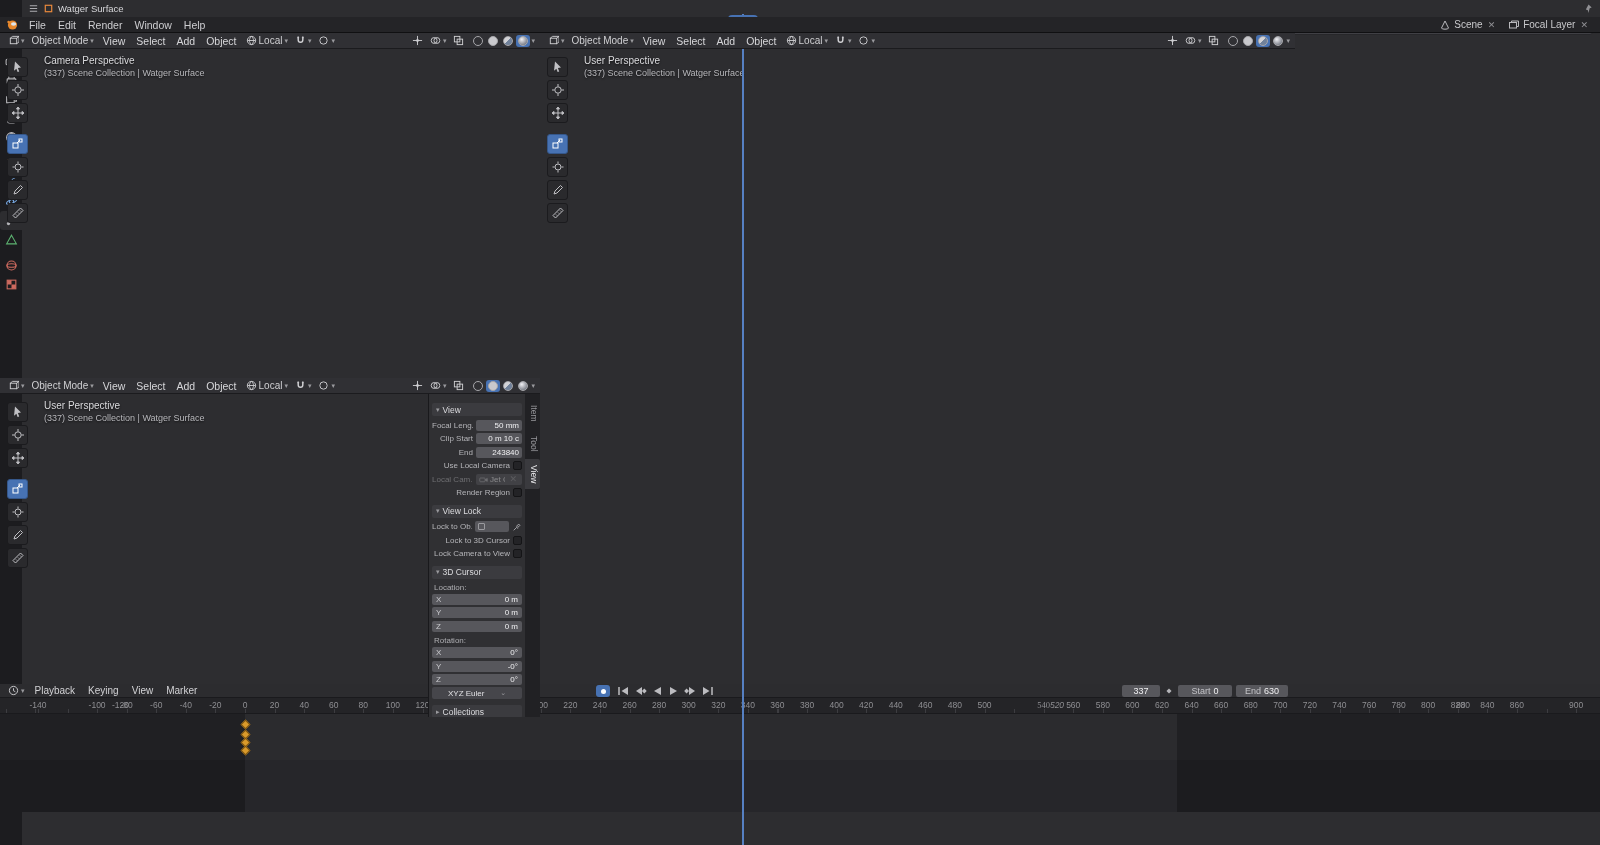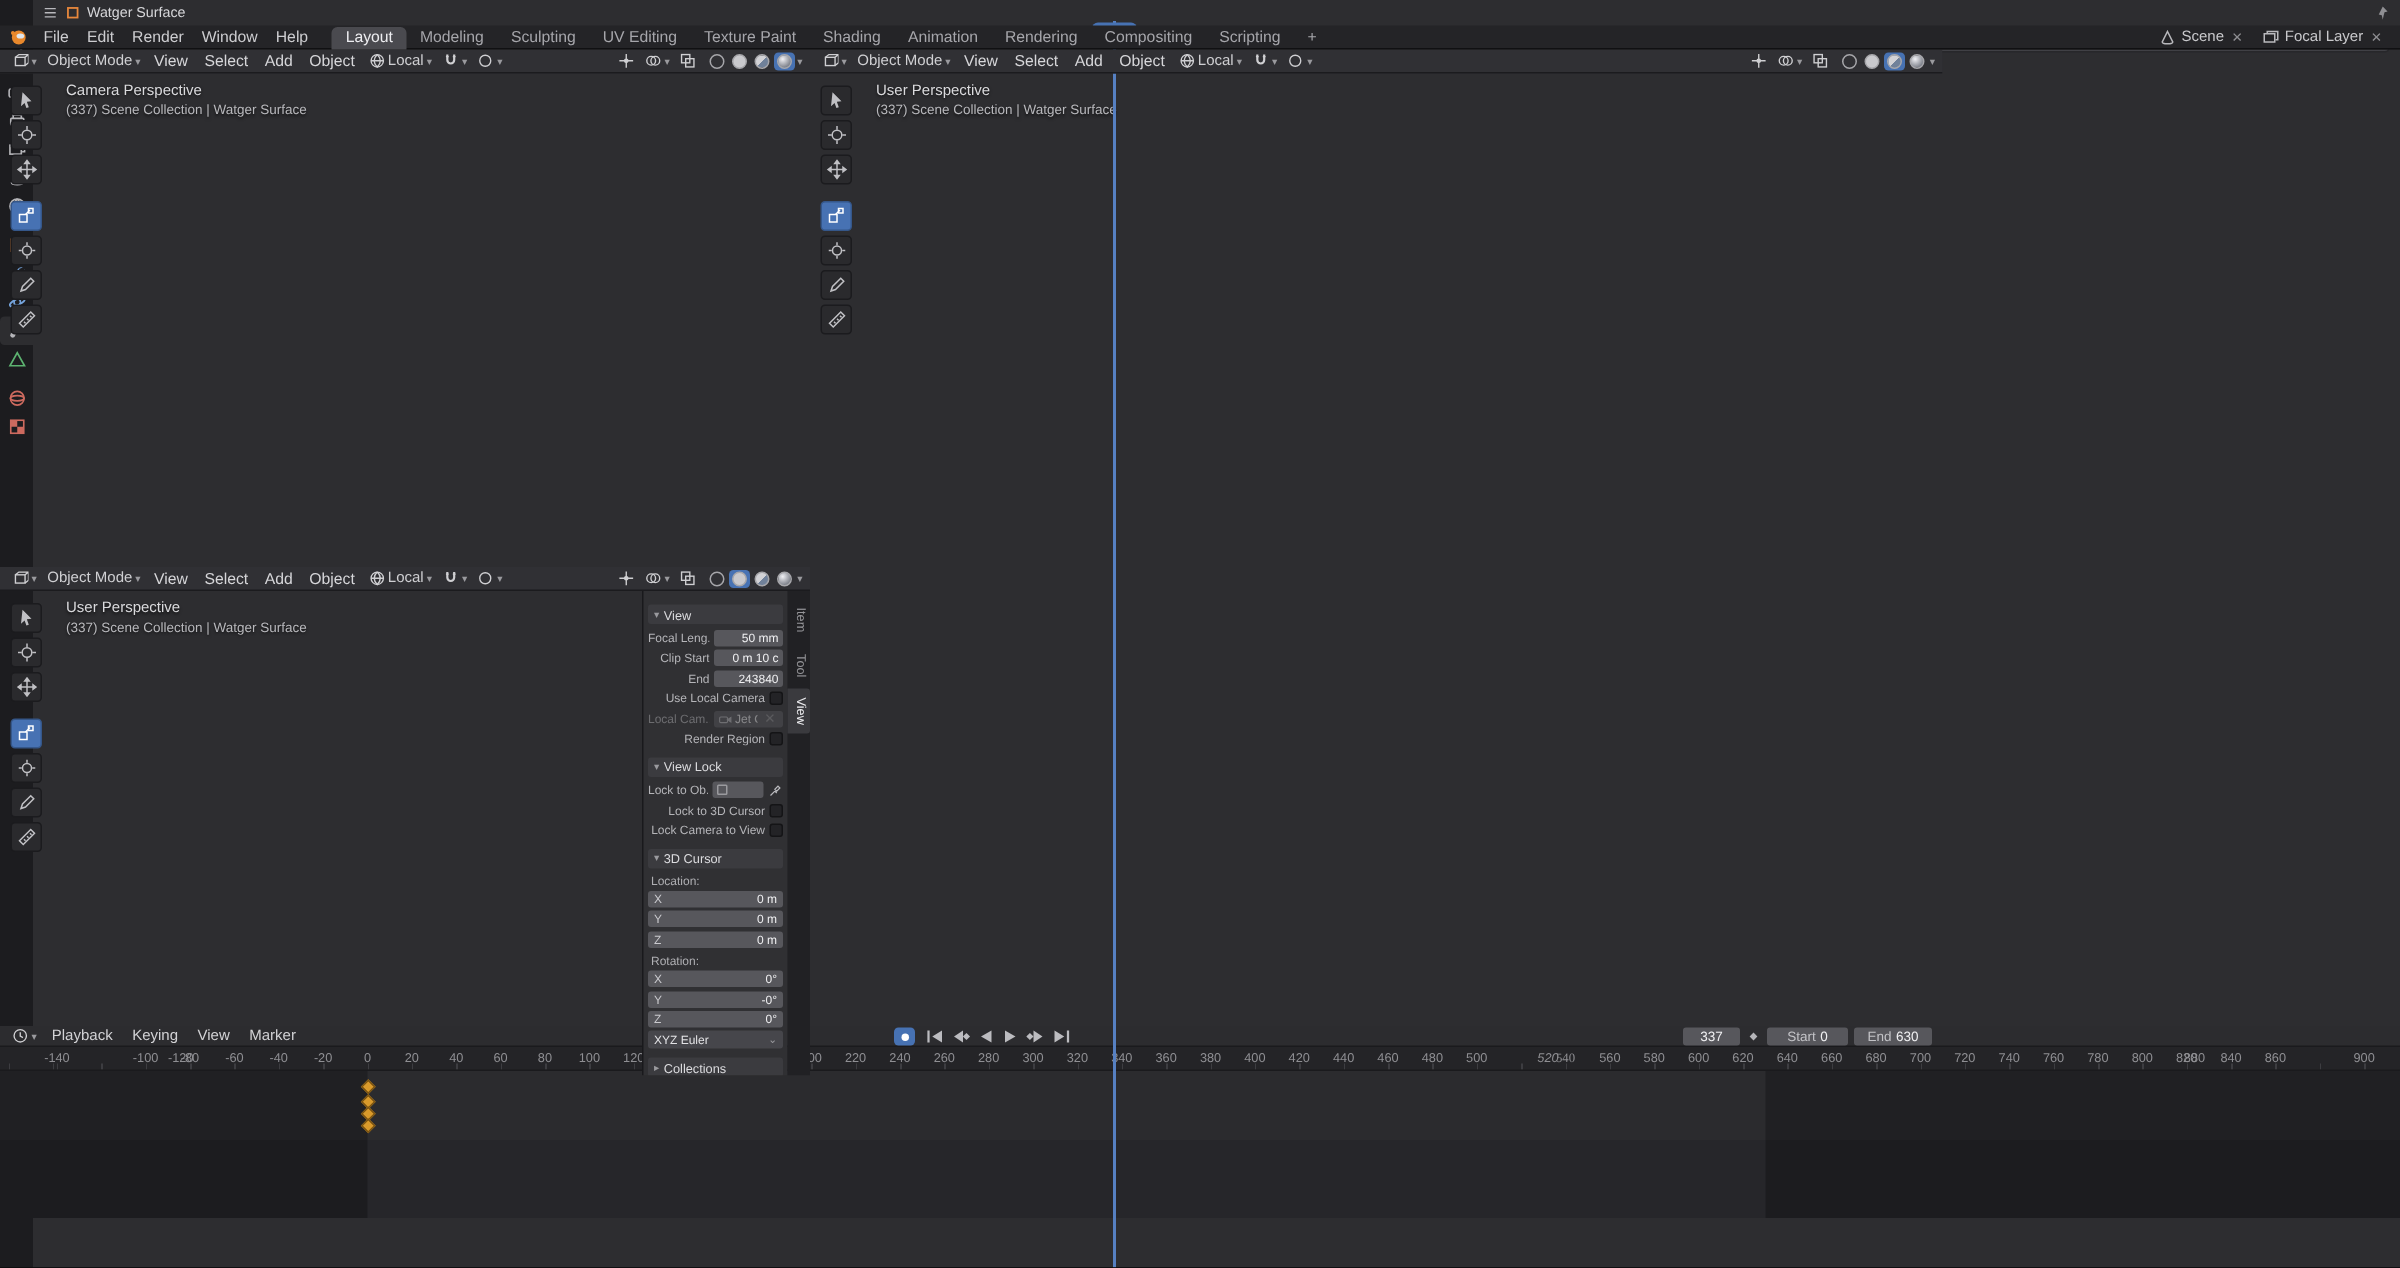--- a/index.html
+++ b/index.html
@@ -67,21 +67,21 @@
   .np-row{display:flex;align-items:center;height:12px;margin:1.5px 0;font-size:8px;color:#b5b5b9;gap:3px;white-space:nowrap}
   .np-row.dis{opacity:.45}
   .np-lab{flex:1;text-align:right;overflow:hidden}
   .np-field{width:46px;height:11px;background:#57575c;border-radius:2px;color:#f0f0f2;display:flex;align-items:center;justify-content:flex-end;padding:0 3px;font-size:8px}
   .np-field.left{justify-content:flex-start}
   .np-axis{flex:1;height:11px;background:#57575c;border-radius:2px;display:flex;align-items:center;padding:0 4px;color:#f0f0f2;font-size:8px}
   .np-axis .ax{color:#cacace;margin-right:4px}
   .np-axis .val{margin-left:auto}
   .chk{width:9px;height:9px;background:#232326;border:1px solid #141416;border-radius:2px;flex:none}
   .np-sub{font-size:8px;color:#aeaeb2;margin:4px 0 1px;padding-left:2px}
-  .np-drop{flex:1;height:12px;background:#46464b;border-radius:2px;display:flex;align-items:center;padding:0 4px;color:#e2e2e5;font-size:8px}
+  .np-drop{flex:1;height:12px;background:#46464b;border-radius:2px;display:flex;align-items:center;padding:0 16px;color:#e2e2e5;font-size:8px}
   .np-drop .chev{margin-left:auto}
 
   
   #outliner-hd{height:16px;background:#2e2e31;border-bottom:1px solid #19191c;display:flex;align-items:center;padding:0 6px;gap:4px}
   .ol-search{flex:1;height:12px;background:#1f1f22;border:1px solid #151518;border-radius:7px;display:flex;align-items:center;gap:3px;padding:0 5px;color:#8e8e92;font-size:9px}
   #ol-rows{position:absolute;top:17px;left:0;right:0;bottom:0}
   .ol-row{display:flex;align-items:center;height:12.4px;padding-right:4px;font-size:9.5px;color:#c9c9cc;position:relative}
   .ol-row.sel{background:#3a5684;color:#fff}
   .ol-arrow{width:10px;text-align:center;font-size:7px;color:#9a9a9e;flex:none}
   .ol-ic{width:13px;display:flex;justify-content:center;flex:none}
@@ -140,33 +140,20 @@
           <circle cx="6.5" cy="7" r="4.6" fill="#e8882c"></circle>
           <ellipse cx="7.6" cy="6" rx="2.6" ry="1.7" fill="#dfe6ee"></ellipse>
           <circle cx="2.6" cy="4" r="1.3" fill="#e8882c"></circle>
         </svg>
       </span>
       <span class="tb-menu">File</span>
       <span class="tb-menu">Edit</span>
       <span class="tb-menu">Render</span>
       <span class="tb-menu">Window</span>
       <span class="tb-menu">Help</span>
-      <div class="tb-tabs">
-        <span class="tb-tab active">Layout</span>
-        <span class="tb-tab">Modeling</span>
-        <span class="tb-tab">Sculpting</span>
-        <span class="tb-tab">UV Editing</span>
-        <span class="tb-tab">Texture Paint</span>
-        <span class="tb-tab">Shading</span>
-        <span class="tb-tab">Animation</span>
-        <span class="tb-tab">Rendering</span>
-        <span class="tb-tab">Compositing</span>
-        <span class="tb-tab">Scripting</span>
-        <span class="tb-tab">+</span>
-      </div>
       <div class="tb-right">
         <span class="tb-sel">
           <span class="ic">
             <svg width="12" height="12" viewBox="0 0 12 12" style="color:#b9b9bd" fill="none" stroke="currentColor" stroke-width="1">
               <path d="M6,2L9.5,9a3.5,1.2 0 1 1-7,0z"></path>
             </svg>
           </span>
           <span>Scene</span>
           <span class="xmini">✕</span>
         </span>
@@ -1258,21 +1245,21 @@
         <span class="tick-lbl" style="left: 718.28px;">320</span>
         <span class="tick-lbl" style="left: 747.86px;">340</span>
         <span class="tick-lbl" style="left: 777.44px;">360</span>
         <span class="tick-lbl" style="left: 807.02px;">380</span>
         <span class="tick-lbl" style="left: 836.6px;">400</span>
         <span class="tick-lbl" style="left: 866.18px;">420</span>
         <span class="tick-lbl" style="left: 895.76px;">440</span>
         <span class="tick-lbl" style="left: 925.34px;">460</span>
         <span class="tick-lbl" style="left: 954.92px;">480</span>
         <span class="tick-lbl" style="left: 984.5px;">500</span>
-        <span class="tick-lbl" style="left: 1032px; font-style: italic;">520</span>
+        <span class="tick-lbl" style="left: 1057px; font-style: italic;">520</span>
         <span class="tick-lbl" style="left: 1043.66px; font-family: Liberation Serif, serif;">540</span>
         <span class="tick-lbl" style="left: 1073.24px;">560</span>
         <span class="tick-lbl" style="left: 1102.82px;">580</span>
         <span class="tick-lbl" style="left: 1132.4px;">600</span>
         <span class="tick-lbl" style="left: 1161.98px;">620</span>
         <span class="tick-lbl" style="left: 1191.56px;">640</span>
         <span class="tick-lbl" style="left: 1221.14px;">660</span>
         <span class="tick-lbl" style="left: 1250.72px;">680</span>
         <span class="tick-lbl" style="left: 1280.3px;">700</span>
         <span class="tick-lbl" style="left: 1309.88px;">720</span>

